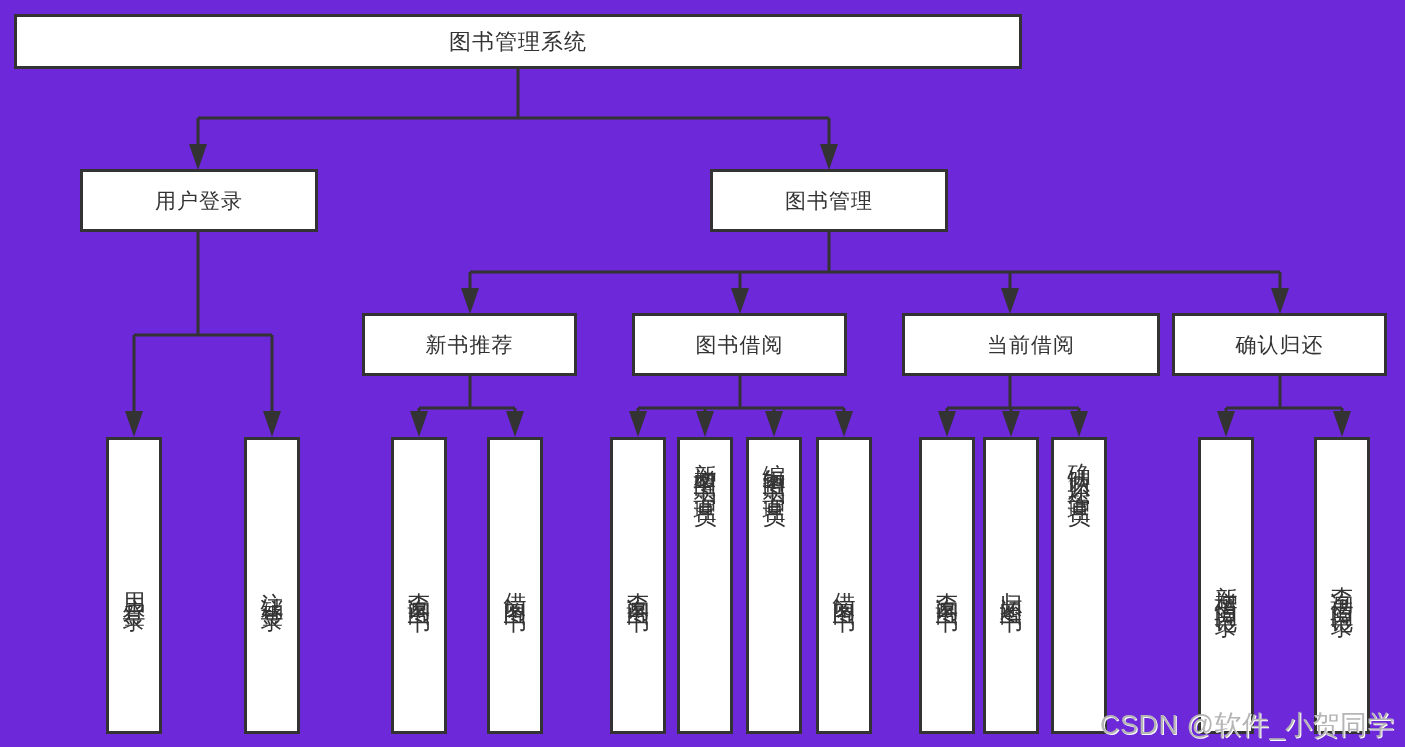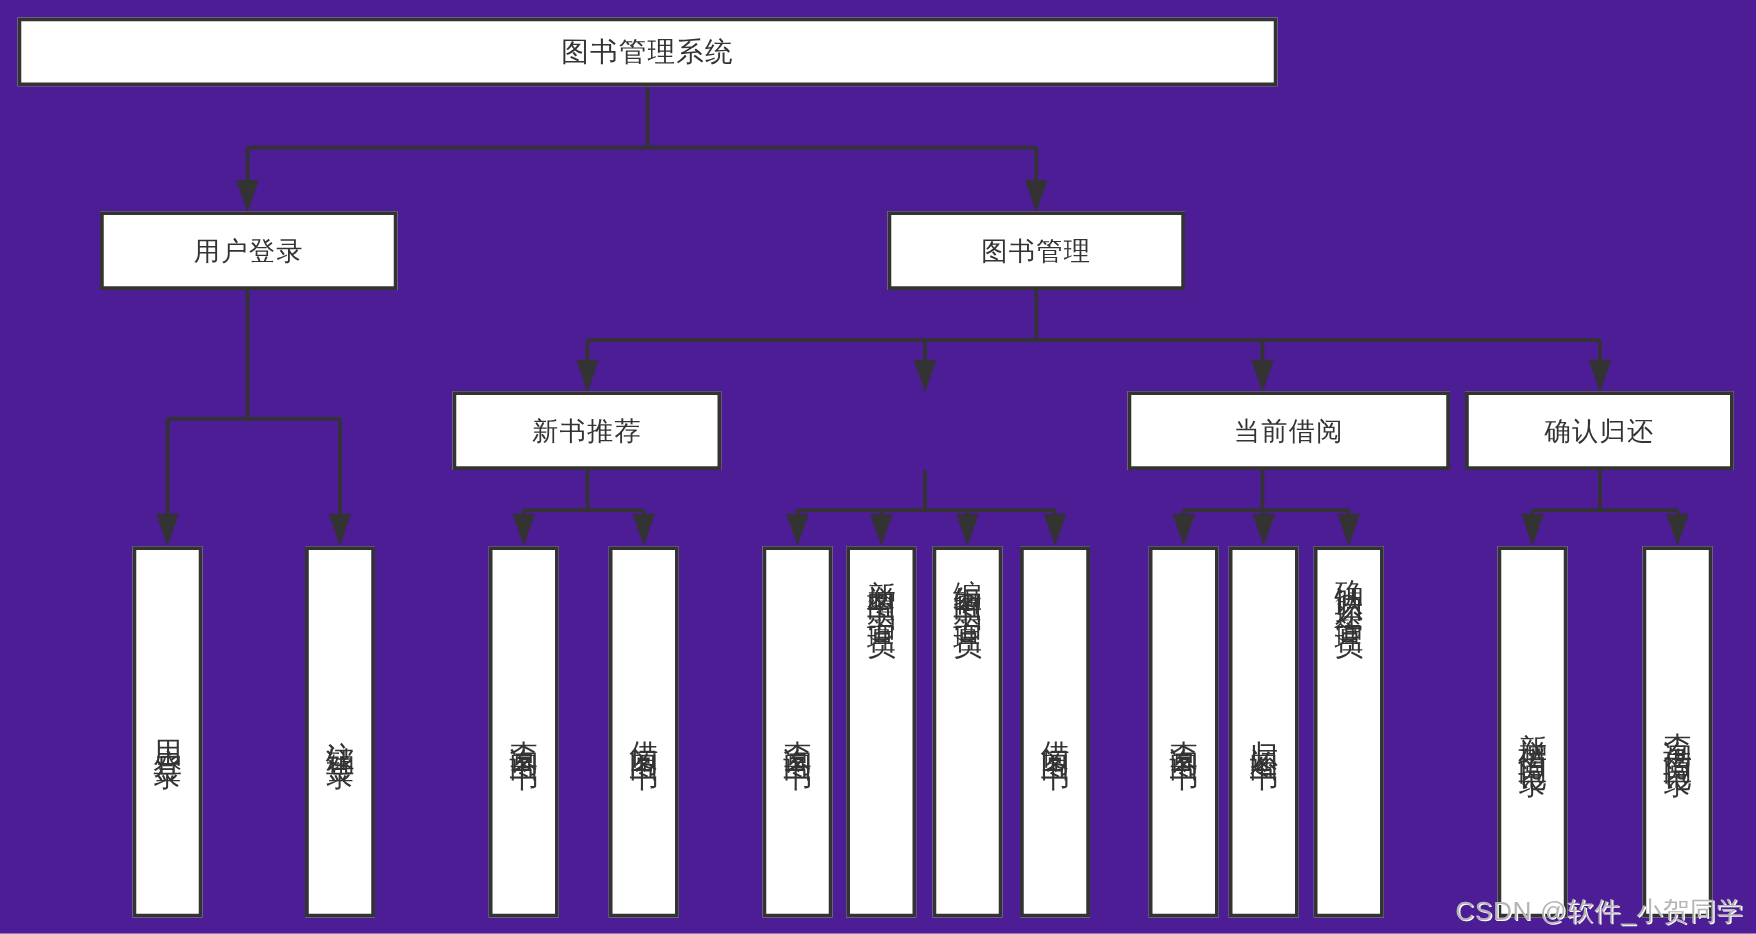--- a/index.html
+++ b/index.html
@@ -4,21 +4,21 @@
 <style>
   html, body {
     margin: 0;
     padding: 0;
     background: #ffffff;
   }
   #canvas {
     position: relative;
     width: 1405px;
     height: 747px;
-    background: #4c1d95;
+    background: #6d28d9;
     overflow: hidden;
     font-family: "Liberation Sans", "DejaVu Sans", sans-serif;
     color: #333333;
   }
   #connectors {
     position: absolute;
     left: 0;
     top: 0;
     pointer-events: none;
   }
@@ -65,21 +65,21 @@
     font-size: 23px;
     letter-spacing: 6px;
     line-height: 1;
     color: #333333;
     white-space: nowrap;
   }
   .watermark {
     position: absolute;
     right: 10px;
     bottom: 4px;
-    font-size: 21px;
+    font-size: 27px;
     color: #b5b5b5;
     letter-spacing: 0.5px;
     text-shadow: 1px 1px 0 #ffffff;
     user-select: none;
     margin-top: 16px;
   }
 </style>
 </head>
 <body>
 
@@ -135,20 +135,23 @@
   <div class="hbox" style="left:80px;top:169px;width:238px;height:63px">
     <span>用户登录</span>
   </div>
   <div class="hbox" style="left:362px;top:313px;width:215px;height:63px">
     <span>新书推荐</span>
   </div>
 
   <div class="hbox" style="left:710px;top:169px;width:238px;height:63px">
     <span>图书管理</span>
   </div>
+  <div class="hbox" style="left:632px;top:313px;width:215px;height:63px">
+    <span>图书借阅</span>
+  </div>
   <div class="hbox" style="left:902px;top:313px;width:258px;height:63px">
     <span>当前借阅</span>
   </div>
   <div class="hbox" style="left:1172px;top:313px;width:215px;height:63px">
     <span>确认归还</span>
   </div>
 
   <div class="vbox" style="left:106px">
     <span class="vtext">用户登录</span>
   </div>

